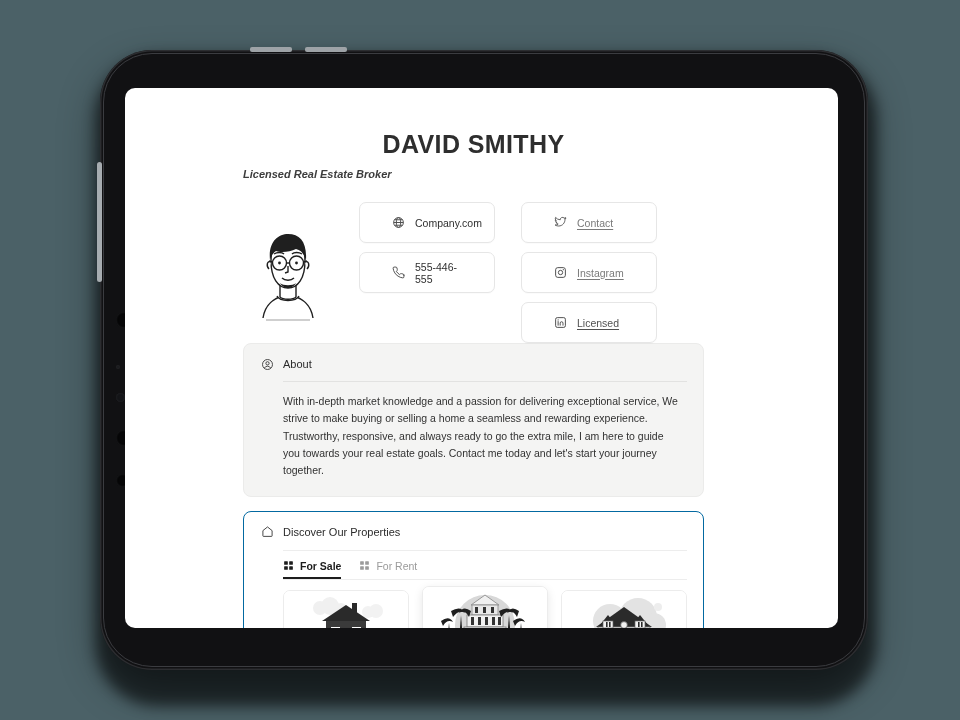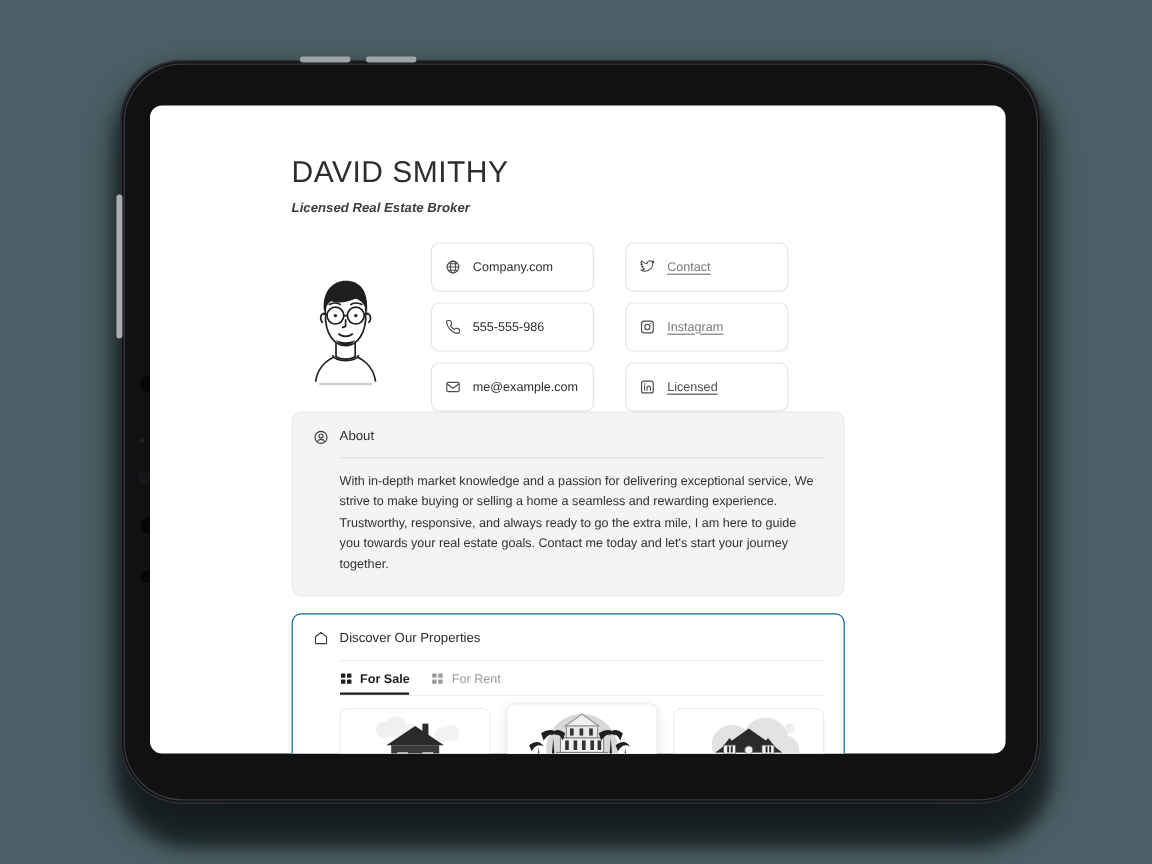--- a/index.html
+++ b/index.html
@@ -73,22 +73,23 @@
   }
   #page{
     position:absolute; inset:0;
     padding: 42px 0 0 0;
     overflow:hidden;
   }
   #page-inner{ width:461px; margin-left:118px; }
 
   
   #profile-name{
-    font-size:25px; font-weight:normal; letter-spacing:.4px;
+    font-size:25px; font-weight:bold; letter-spacing:.4px;
     color:#2e2e2e;
+    text-align:center;
   }
   #profile-title{
     margin-top:9px;
     font-size:11px; font-style:italic; font-weight:bold;
     color:#3d3d3d;
   }
 
   
   #contact-row{
     display:flex; gap:26px; margin-top:22px;
@@ -98,21 +99,21 @@
     display:flex; align-items:center; justify-content:center;
     padding-top:6px;
   }
   .contact-col{ display:flex; flex-direction:column; gap:9px; width:136px; }
   .contact-card{
     height:41px;
     border:1px solid #e6e6e6;
     border-radius:7px;
     background:#fff;
     display:flex; align-items:center;
-    gap:10px; padding:0 10px;
+    gap:10px; padding:0 31px;
     font-size:10.5px; color:#2f2f2f;
     box-shadow:0 1px 1px rgba(0,0,0,.02);
   }
   .contact-card .ic{
     width:14px;height:14px;flex:0 0 14px;
     display:flex;align-items:center;justify-content:center;
     color:#4d4d4d;
   }
   .contact-card .ic svg{ width:13px;height:13px; }
   .link-text{ text-decoration:underline; text-underline-offset:2px; color:#515151;}
@@ -254,30 +255,21 @@
                   </svg>
               </span>
               <span>Company.com</span>
             </div>
             <div class="contact-card">
               <span class="ic">
                 <svg viewBox="0 0 24 24" fill="none" stroke="currentColor" stroke-width="1.8" stroke-linecap="round" stroke-linejoin="round">
                     <path d="M22 16.9v3a2 2 0 0 1-2.2 2 19.8 19.8 0 0 1-8.6-3.1 19.5 19.5 0 0 1-6-6A19.8 19.8 0 0 1 2.1 4.2 2 2 0 0 1 4.1 2h3a2 2 0 0 1 2 1.7c.1.9.4 1.8.7 2.7a2 2 0 0 1-.5 2.1L8.1 9.8a16 16 0 0 0 6 6l1.3-1.2a2 2 0 0 1 2.1-.5c.9.3 1.8.6 2.7.7a2 2 0 0 1 1.8 2.1z"></path>
                   </svg>
               </span>
-              <span>555-555-986</span>
-            </div>
-            <div class="contact-card">
-              <span class="ic">
-                <svg viewBox="0 0 24 24" fill="none" stroke="currentColor" stroke-width="1.8" stroke-linejoin="round">
-                    <rect x="2.5" y="5" width="19" height="14" rx="2"></rect>
-                    <path d="M2.5 7l9.5 7 9.5-7"></path>
-                  </svg>
-              </span>
-              <span>me@example.com</span>
+              <span>555-446-555</span>
             </div>
           </div>
 
           <div class="contact-col">
             <div class="contact-card">
               <span class="ic">
                 <svg viewBox="0 0 24 24" fill="none" stroke="currentColor" stroke-width="1.6" stroke-linejoin="round">
                     <path d="M22 4.5a8.4 8.4 0 0 1-2.4.7 4.2 4.2 0 0 0 1.8-2.3 8.4 8.4 0 0 1-2.6 1A4.2 4.2 0 0 0 11.5 7a11.9 11.9 0 0 1-8.6-4.4 4.2 4.2 0 0 0 1.3 5.6A4.1 4.1 0 0 1 2.3 7.6v.1a4.2 4.2 0 0 0 3.4 4.1 4.2 4.2 0 0 1-1.9.1 4.2 4.2 0 0 0 3.9 2.9A8.4 8.4 0 0 1 2 16.6a11.9 11.9 0 0 0 6.4 1.9c7.7 0 11.9-6.4 11.9-11.9v-.5A8.5 8.5 0 0 0 22 4.5z"></path>
                   </svg>
               </span>

